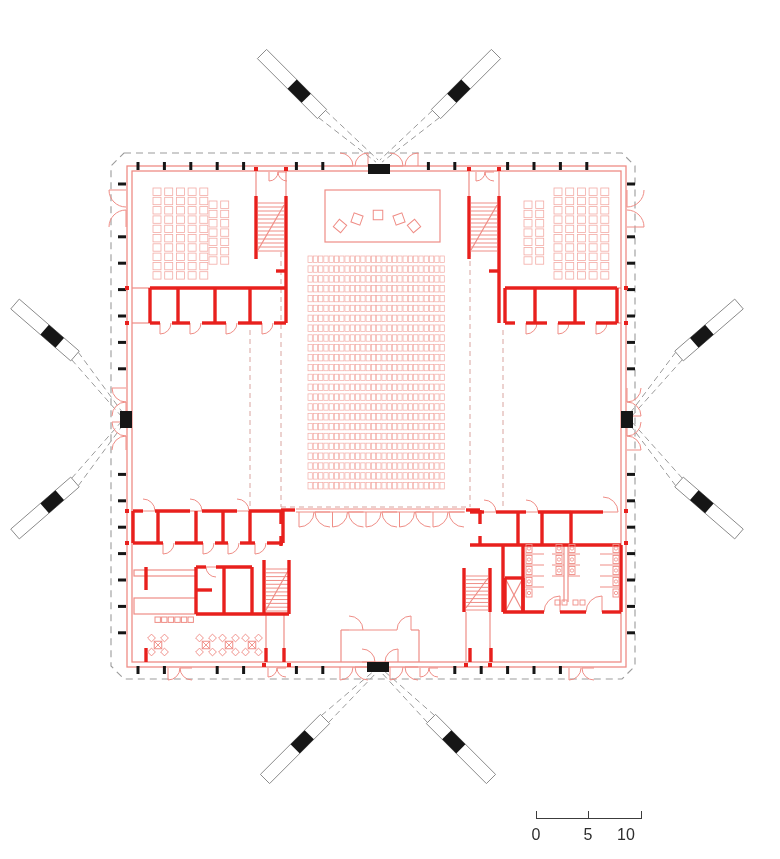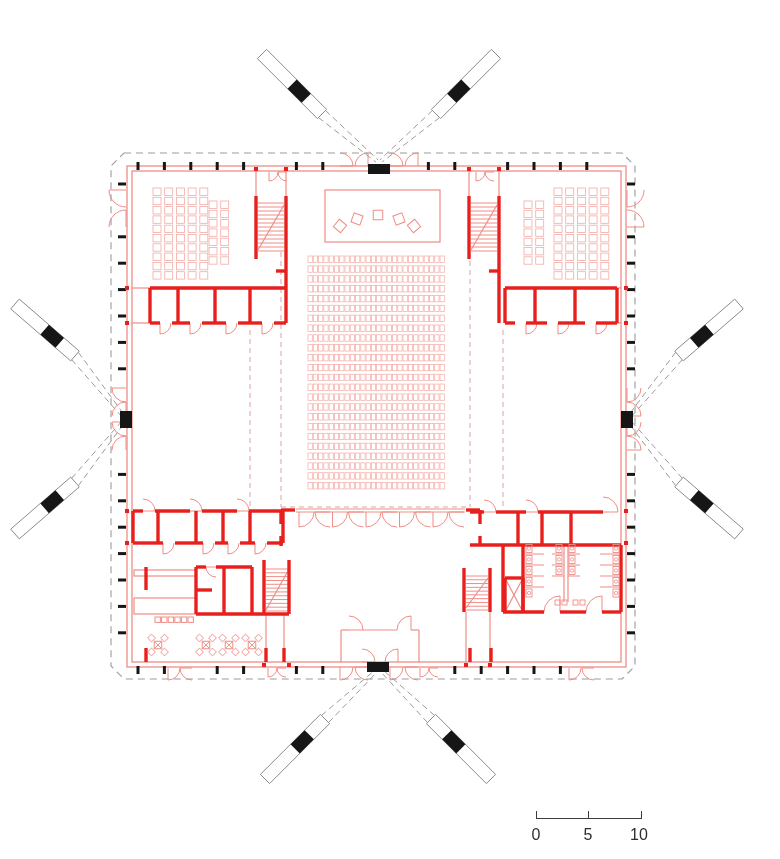--- a/index.html
+++ b/index.html
@@ -1298,16 +1298,16 @@
     </svg>
 
   <div class="scalebar">
     <div class="sb-line"></div>
     <div class="sb-tick" style="left:6px"></div>
     <div class="sb-tick" style="left:58px"></div>
     <div class="sb-tick" style="left:111px"></div>
     <div class="sb-labels">
       <span style="left:6px">0</span>
       <span style="left:58px">5</span>
-      <span style="left:109px">10</span>
+      <span style="left:96px">10</span>
     </div>
   </div>
 </div>
 
 </body></html>

